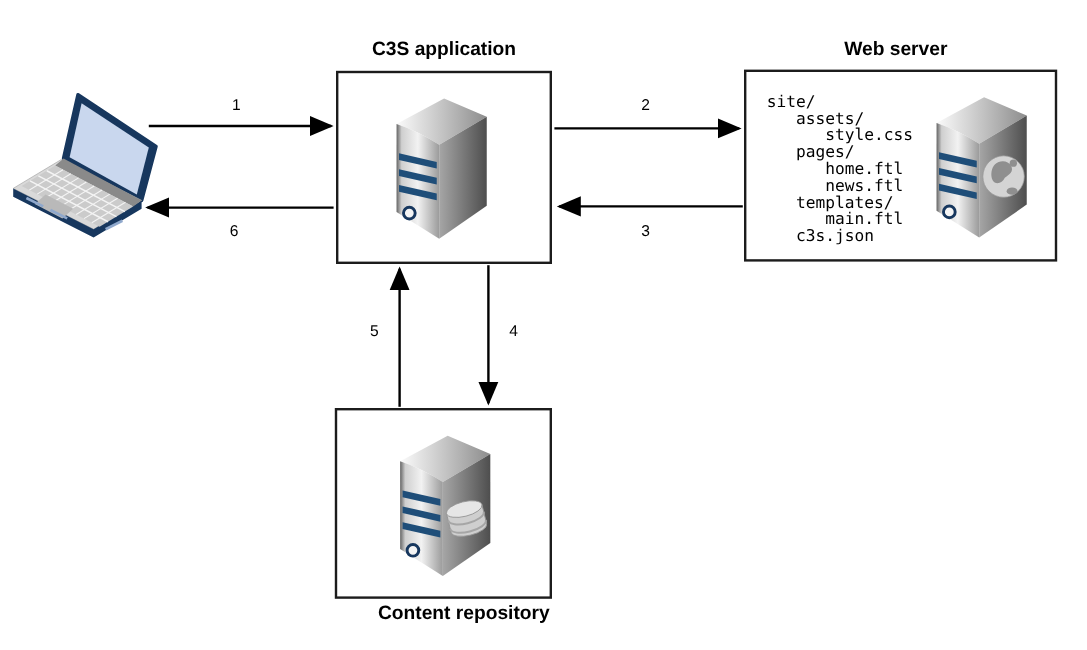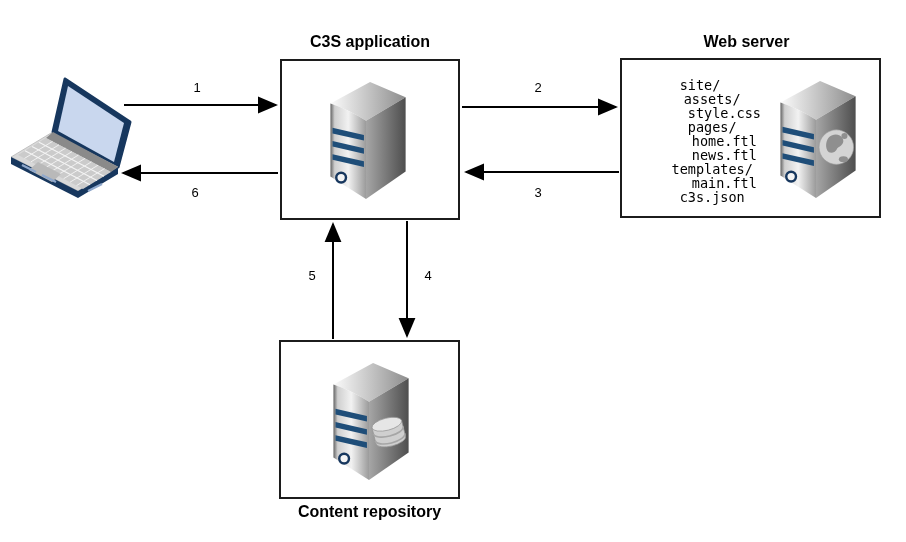--- a/index.html
+++ b/index.html
@@ -48,23 +48,23 @@
       </g>
     </defs>
   </svg>
 
   <div class="box" style="left:280px;top:59px;width:180px;height:161px;"></div>
   <div class="box" style="left:620px;top:58px;width:261px;height:160px;"></div>
   <div class="box" style="left:279px;top:340px;width:181px;height:159px;"></div>
 
   <div class="title" style="left:280px;top:34px;width:180px;">C3S application</div>
   <div class="title" style="left:616px;top:34px;width:261px;">Web server</div>
-  <div class="title" style="left:279px;top:504px;width:181px;">Content repository</div>
+  <div class="title" style="left:296px;top:504px;width:181px;">Content repository</div>
 
-  <pre class="filetree" style="left:639px;top:78px;text-align:center;">site/
+  <pre class="filetree" style="left:639px;top:78px;">site/
    assets/
       style.css
    pages/
       home.ftl
       news.ftl
    templates/
       main.ftl
    c3s.json</pre>
 
   <svg class="icon-svg" style="left:8px;top:70px;" width="130" height="132" viewBox="0 0 130 132">

